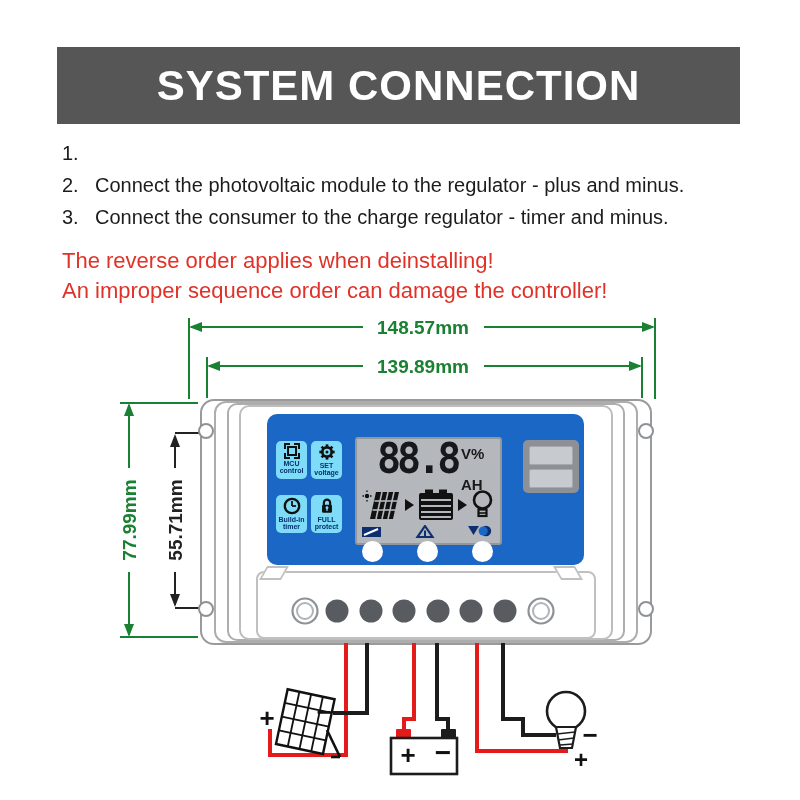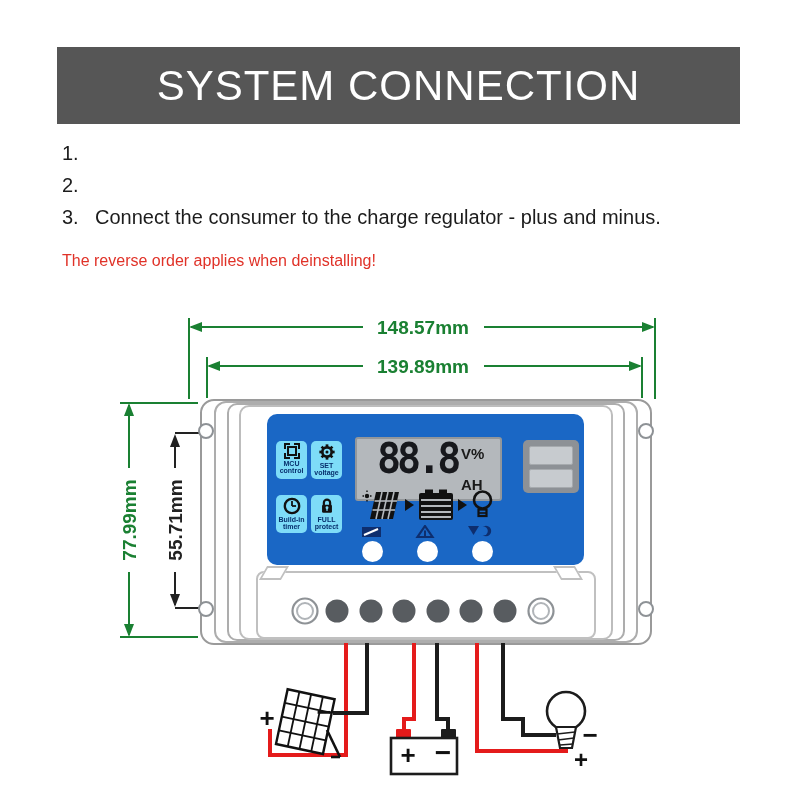--- a/index.html
+++ b/index.html
@@ -3,46 +3,46 @@
 <meta charset="utf-8">
 <style>
   html,body{margin:0;padding:0;background:#fff;}
   .page{position:relative;width:800px;height:800px;background:#ffffff;overflow:hidden;
         font-family:"Liberation Sans",sans-serif;}
   .abs{position:absolute;}
 
   
   .title-bar{left:57px;top:47px;width:683px;height:77px;background:#565656;
              display:flex;align-items:center;justify-content:center;}
-  .title-bar span{color:#fff;font-size:42px;font-weight:normal;letter-spacing:1px;}
+  .title-bar span{color:#fff;font-size:42px;font-weight:bold;letter-spacing:1px;}
 
   
   .instructions{left:62px;top:142px;width:660px;}
   .instr-row{display:flex;font-size:20px;color:#1c1c1c;margin-bottom:10px;line-height:22px;}
   .instr-num{width:33px;flex:0 0 33px;}
-  .warnings{left:62px;top:246px;width:620px;font-size:16px;color:#e03228;line-height:30px;}
+  .warnings{left:62px;top:246px;width:620px;font-size:22px;color:#e03228;line-height:30px;}
 
   
   .layer{box-sizing:border-box;background:#fff;border:2px solid #adadad;}
   .layer1{left:200px;top:399px;width:452px;height:246px;border-radius:14px;border-color:#9a9a9a;}
   .layer2{left:214px;top:401px;width:424px;height:242px;border-radius:12px;}
   .layer3{left:227px;top:403px;width:398px;height:238px;border-radius:10px;}
   .face  {left:239px;top:405px;width:374px;height:235px;border-radius:10px;border-color:#bdbdbd;}
 
   .blue-panel{left:267px;top:414px;width:317px;height:151px;background:#1a67c5;border-radius:10px;}
 
   
   .fn-btn{box-sizing:border-box;width:31px;height:38px;background:#7edcf8;border-radius:5px;
           display:flex;flex-direction:column;align-items:center;justify-content:flex-start;padding-top:2px;}
   .fn-label{font-size:7px;line-height:7px;font-weight:bold;color:#07306e;text-align:center;margin-top:1px;}
   .mcu-box{width:12px;height:12px;border:2px dashed #111;display:flex;align-items:center;justify-content:center;}
   .mcu-inner{width:6px;height:6px;border:2px solid #111;}
 
   
-  .lcd{box-sizing:border-box;left:355px;top:437px;width:147px;height:64px;background:#b4b8bc;
+  .lcd{box-sizing:border-box;left:355px;top:437px;width:147px;height:108px;background:#b4b8bc;
        border:2px solid #93979b;border-radius:3px;}
   .lcd-value{position:absolute;left:20px;top:-4px;font-family:"DejaVu Sans Mono",monospace;
              font-weight:bold;font-size:40px;letter-spacing:-4px;color:#17181c;transform:scaleY(1.08);}
   .lcd-unit{position:absolute;font-size:15px;font-weight:bold;color:#1a1a1a;}
   .lcd-icons{position:absolute;left:2px;top:48px;width:139px;height:36px;display:flex;
              align-items:center;justify-content:center;gap:2px;}
 
   
   .gray-module{left:523px;top:440px;width:56px;height:53px;background:#8d9196;border-radius:5px;}
   .gray-slot{position:absolute;left:6px;width:44px;height:19px;background:#c7cbcf;
@@ -68,29 +68,31 @@
   <div class="abs title-bar">
     <span>SYSTEM CONNECTION</span>
   </div>
 
   <div class="abs instructions">
     <div class="instr-row">
       <span class="instr-num">1.</span>
     </div>
     <div class="instr-row">
       <span class="instr-num">2.</span>
+      <span>Connect the photovoltaic module to the regulator - plus and minus.</span>
     </div>
     <div class="instr-row">
       <span class="instr-num">3.</span>
-      <span>Connect the consumer to the charge regulator - plus and minus.</span>
+      <span>Connect the consumer to the charge regulator - timer and minus.</span>
     </div>
   </div>
 
   <div class="abs warnings">
     <div>The reverse order applies when deinstalling!</div>
+    <div>An improper sequence order can damage the controller!</div>
   </div>
 
   <div class="abs layer layer1"></div>
   <div class="abs layer layer2"></div>
   <div class="abs layer layer3"></div>
   <div class="abs layer face"></div>
 
   <div class="abs blue-panel"></div>
 
   <div class="abs fn-btn" style="left:276px;top:441px;">

